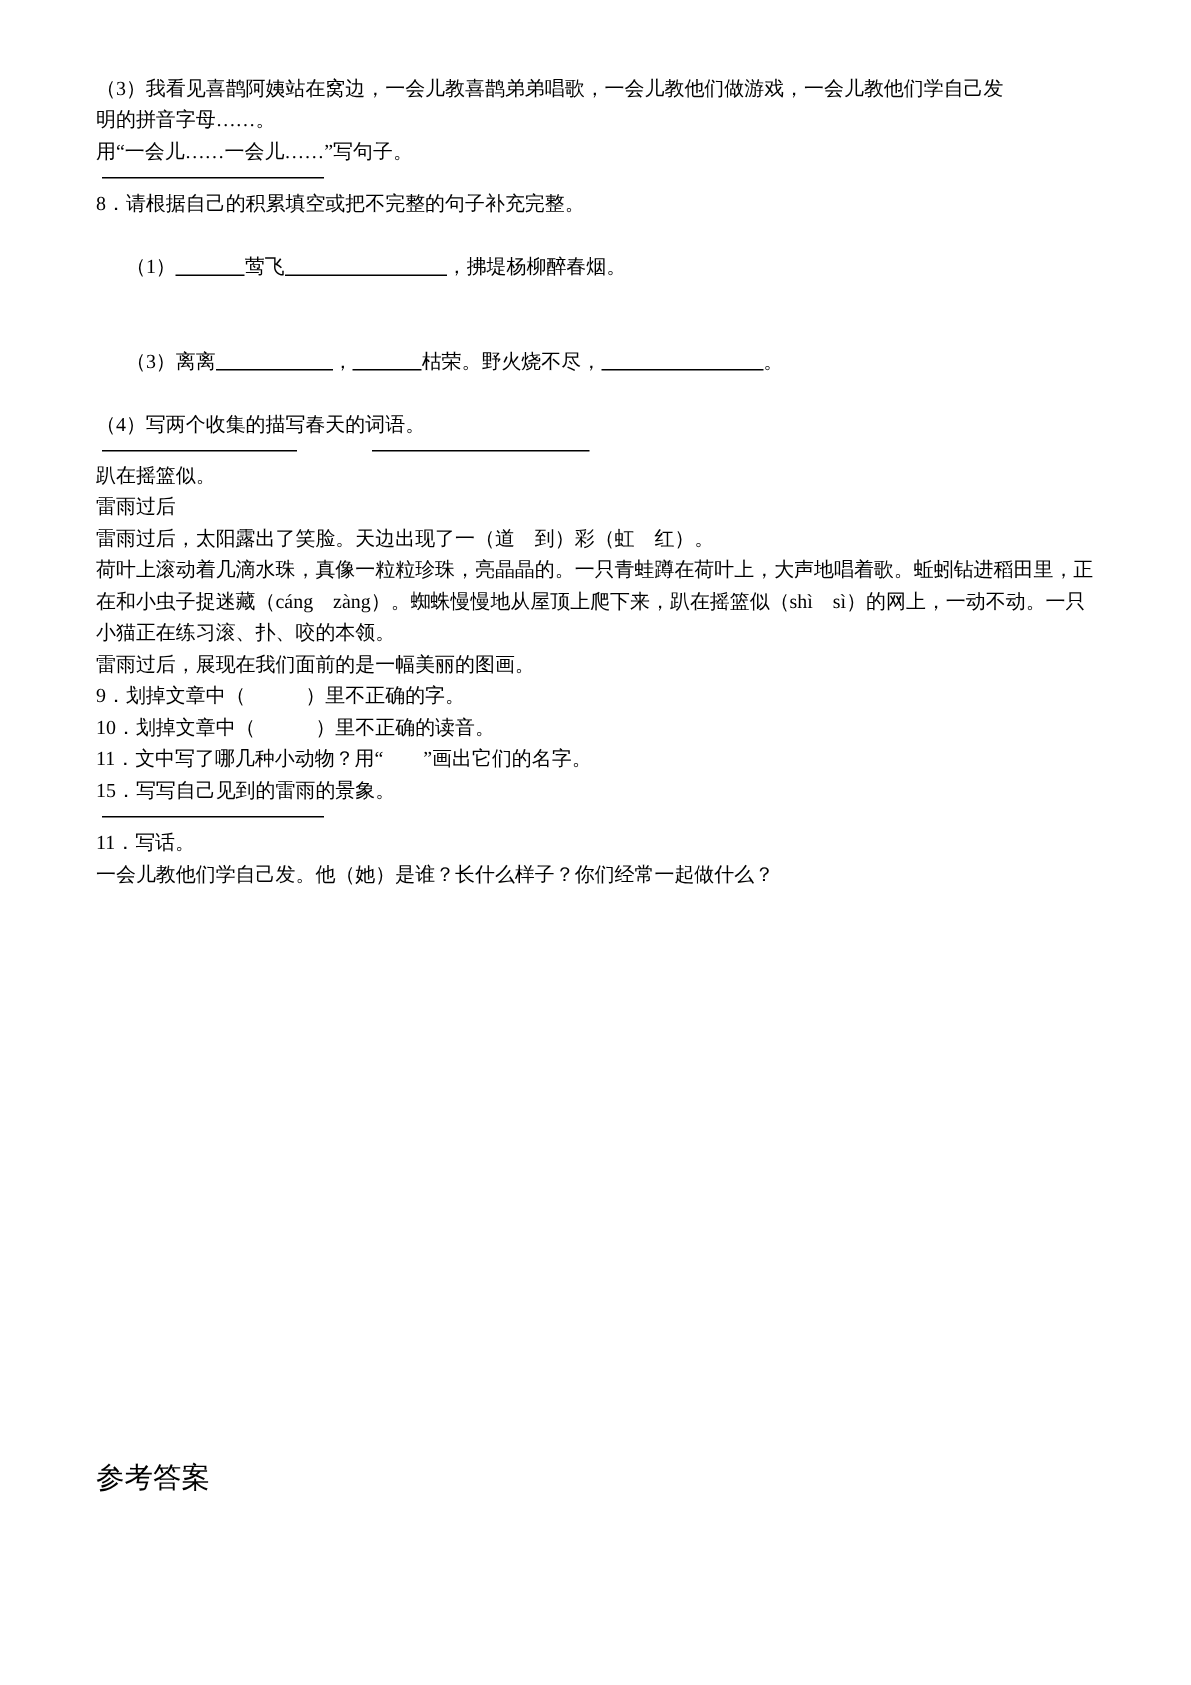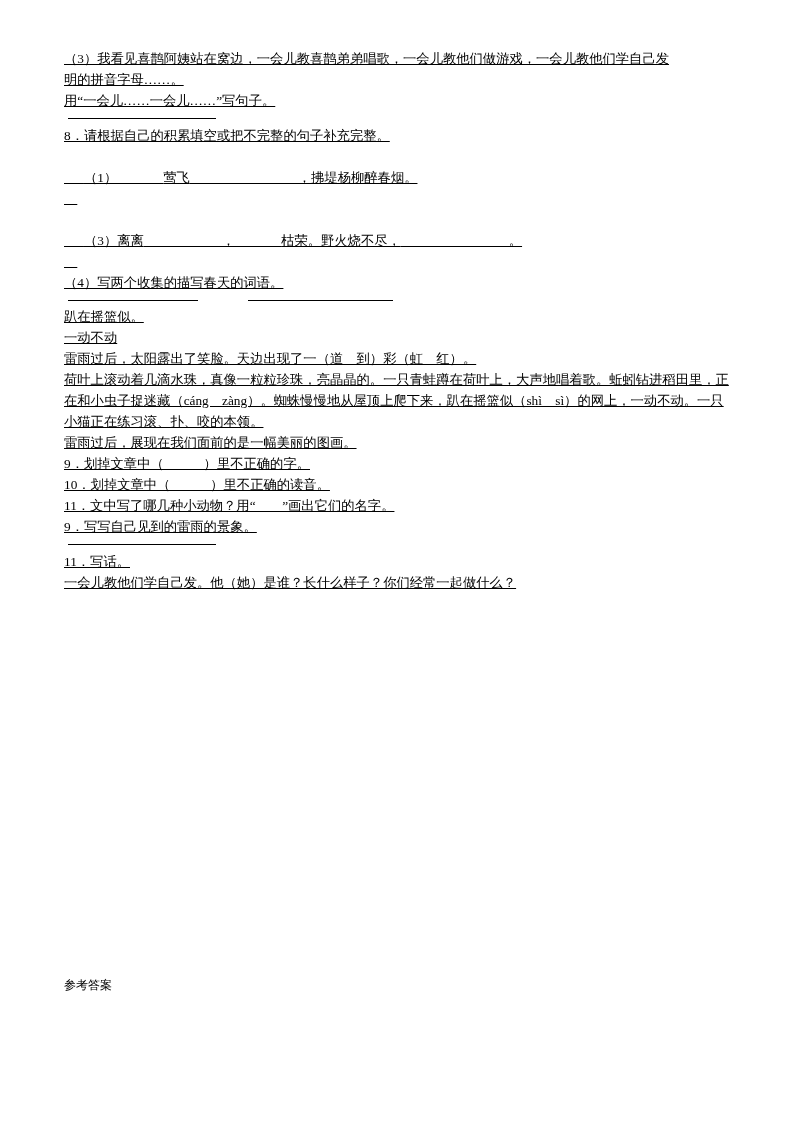--- a/index.html
+++ b/index.html
@@ -18,21 +18,20 @@
   .page {
     position: relative;
     width: 794px;
     height: 1123px;
     box-sizing: border-box;
     padding: 48px 60px 40px 64px;
   }
   .doc {
     font-size: 13.3px;
     line-height: 21px;
-    text-decoration: underline;
   }
   p {
     margin: 0;
     padding: 0;
   }
   .line {
     margin: 0;
     white-space: pre-wrap;
     word-break: break-all;
   }
@@ -72,21 +71,21 @@
   }
   .rule-row .r2 {
     border-bottom: 1px solid #000;
     width: 145px;
     height: 0;
   }
   .answers {
     position: absolute;
     left: 64px;
     top: 975px;
-    font-size: 12px;
+    font-size: 19px;
     line-height: 21px;
   }
 </style>
 </head>
 <body>
 
 <div class="page">
   <div class="doc">
 
     <p class="line">（3）我看见喜鹊阿姨站在窝边，一会儿教喜鹊弟弟唱歌，一会儿教他们做游戏，一会儿教他们学自己发</p>
@@ -107,29 +106,29 @@
     </p>
 
     <p class="line">（4）写两个收集的描写春天的词语。</p>
 
     <div class="rule-row">
       <div class="r"></div>
       <div class="r2"></div>
     </div>
 
     <p class="line">趴在摇篮似。</p>
-    <p class="line">一动不动</p>
+    <p class="line">雷雨过后</p>
     <p class="line">雷雨过后，太阳露出了笑脸。天边出现了一（道　到）彩（虹　红）。</p>
     <p class="line">荷叶上滚动着几滴水珠，真像一粒粒珍珠，亮晶晶的。一只青蛙蹲在荷叶上，大声地唱着歌。蚯蚓钻进稻田里，正在和小虫子捉迷藏（cáng　zàng）。蜘蛛慢慢地从屋顶上爬下来，趴在摇篮似（shì　sì）的网上，一动不动。一只小猫正在练习滚、扑、咬的本领。</p>
     <p class="line">雷雨过后，展现在我们面前的是一幅美丽的图画。</p>
 
     <p class="line">9．划掉文章中（　　　）里不正确的字。</p>
     <p class="line">10．划掉文章中（　　　）里不正确的读音。</p>
     <p class="line">11．文中写了哪几种小动物？用“　　”画出它们的名字。</p>
-    <p class="line">9．写写自己见到的雷雨的景象。</p>
+    <p class="line">15．写写自己见到的雷雨的景象。</p>
 
     <div class="rule-line"></div>
 
     <p class="line">11．写话。</p>
     <p class="line">一会儿教他们学自己发。他（她）是谁？长什么样子？你们经常一起做什么？</p>
   </div>
 
   <div class="answers">参考答案</div>
 </div>
 

